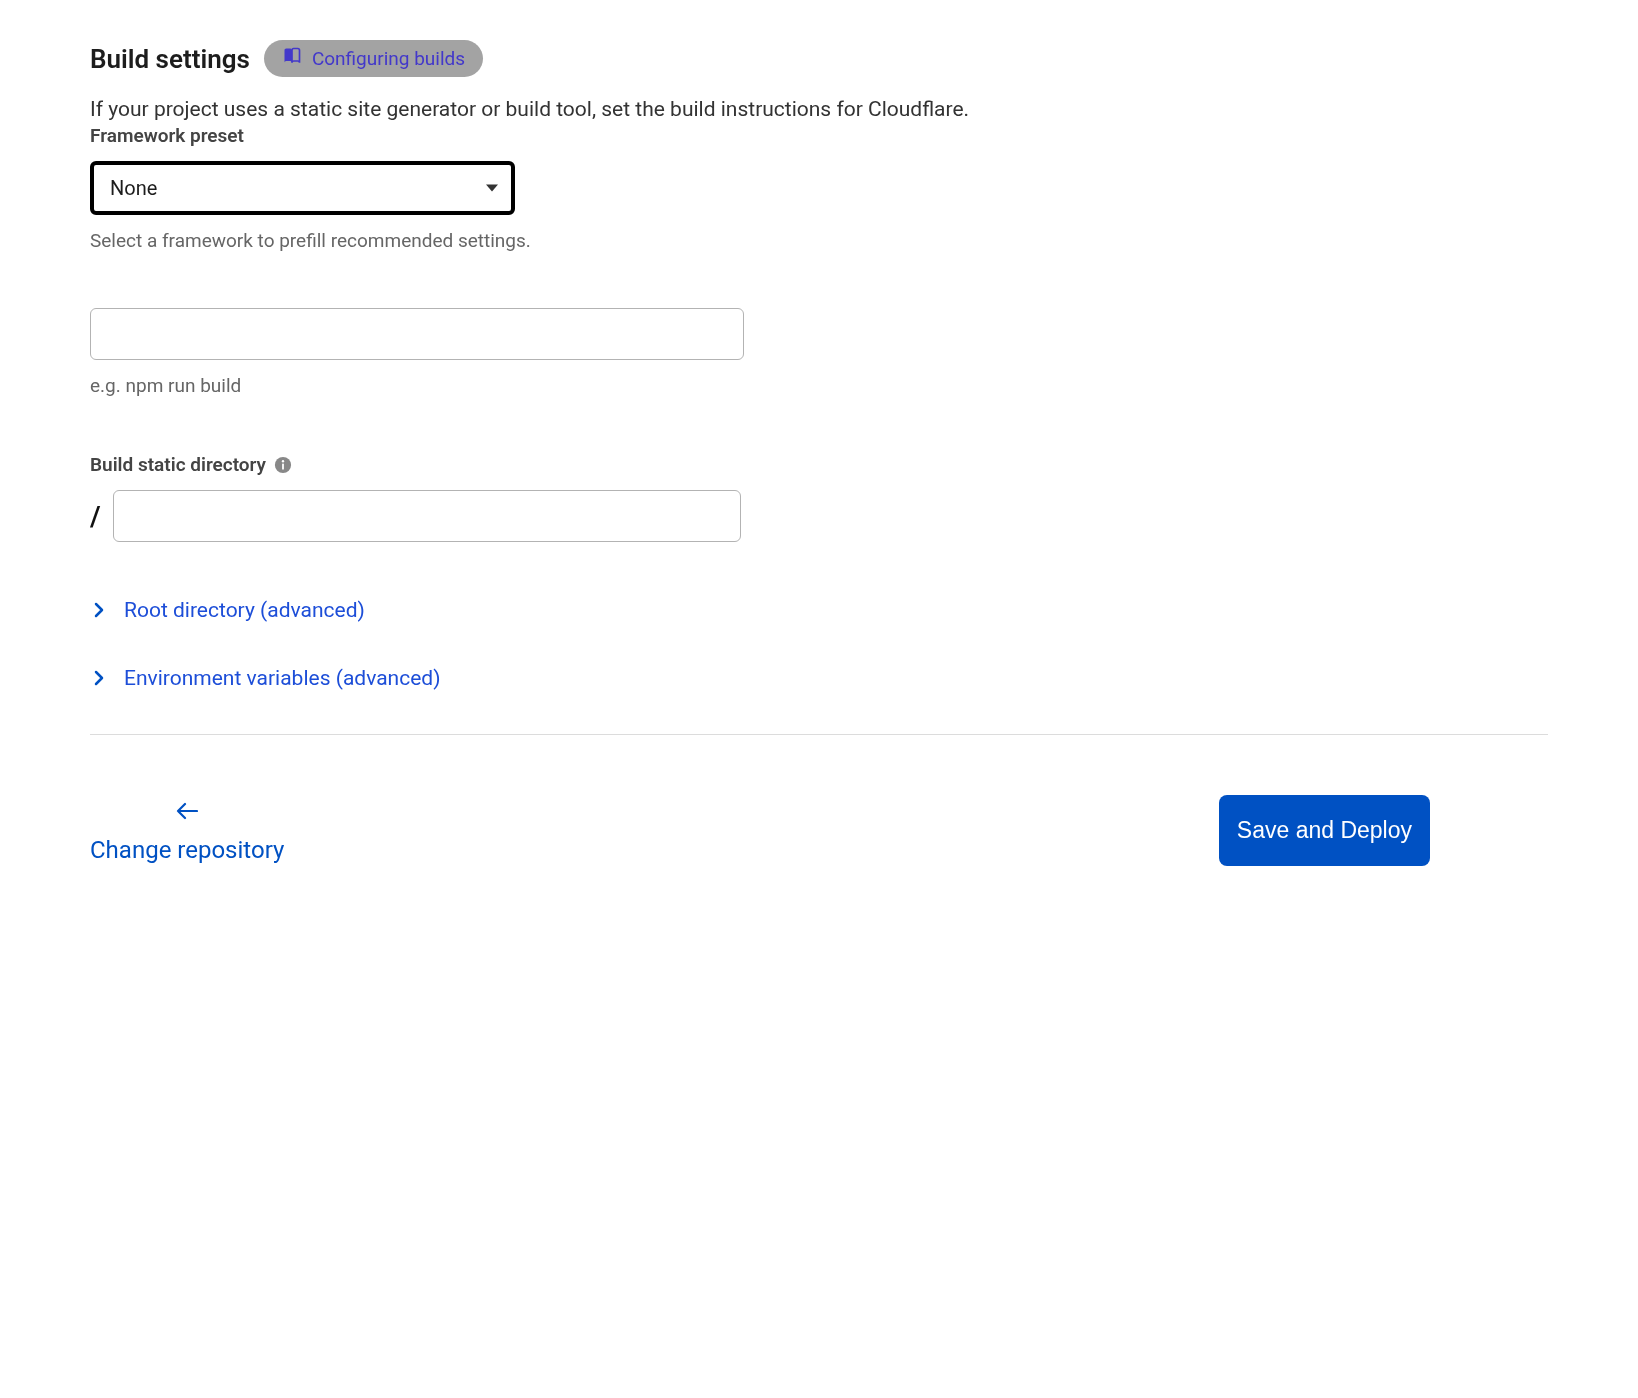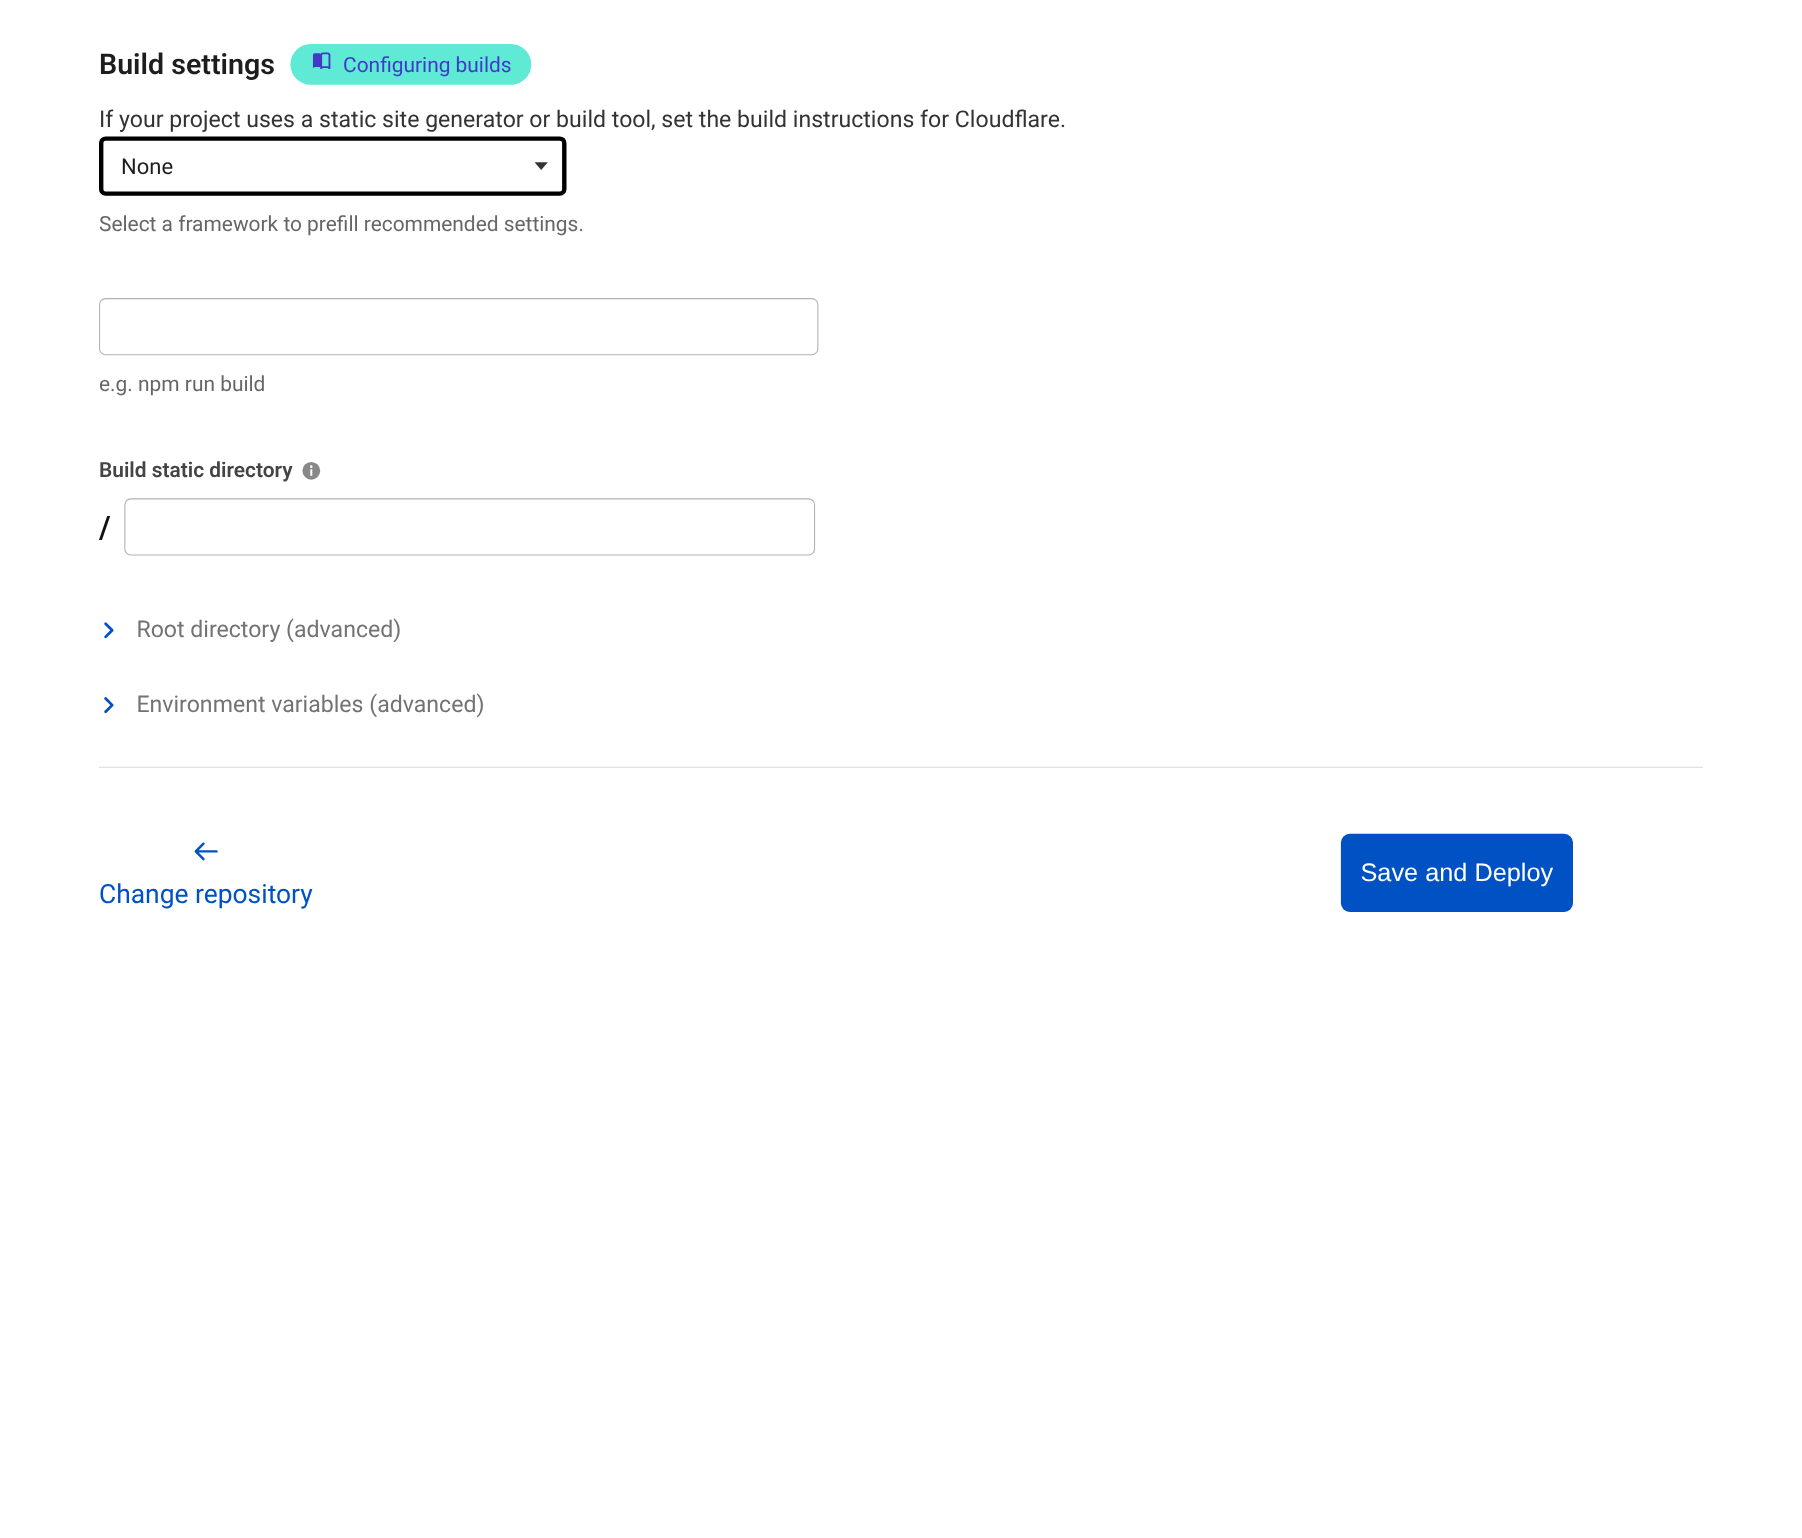--- a/index.html
+++ b/index.html
@@ -22,21 +22,21 @@
     }
     .section-title {
       font-size: 26px;
       font-weight: 600;
       color: #1d1d1d;
     }
     .docs-pill {
       display: inline-flex;
       align-items: center;
       gap: 10px;
-      background: #5eead4;
+      background: #a3a3a3;
       border-radius: 22px;
       padding: 6px 18px;
       color: #4338ca;
       font-size: 19px;
       font-weight: 400;
     }
     .docs-pill svg {
       width: 20px;
       height: 20px;
     }
@@ -113,21 +113,21 @@
       font-weight: 600;
       color: #111;
     }
     .output-dir-wrap .text-input {
       width: 628px;
     }
     .expand-link {
       display: flex;
       align-items: center;
       gap: 18px;
-      color: #737373;
+      color: #1d4ed8;
       font-size: 21px;
       font-weight: 400;
       cursor: pointer;
       margin-bottom: 44px;
       user-select: none;
     }
     .expand-link .chev {
       width: 14px;
       height: 14px;
       display: inline-flex;
@@ -180,20 +180,21 @@
         <path d="M21 5 C21 4 20 3 19 3 L14 3 C13 3 12 4 12 5 L12 20 C12 19 13 18 14 18 L19 18 C20 18 21 19 21 20 Z" fill="none" stroke="#4338ca"></path>
       </svg>
     </span>
     <span>Configuring builds</span>
   </a>
 </div>
 
 <p class="section-desc">If your project uses a static site generator or build tool, set the build instructions for Cloudflare.</p>
 
 <div class="field-group">
+  <div class="field-label">Framework preset</div>
   <div class="select-wrap">
     <div class="select">
       <span>None</span>
     </div>
     <span class="select-caret">
       <svg width="14" height="10" viewBox="0 0 14 10">
           <path d="M1 1 L7 8 L13 1 Z" fill="#333"></path>
         </svg>
     </span>
   </div>

